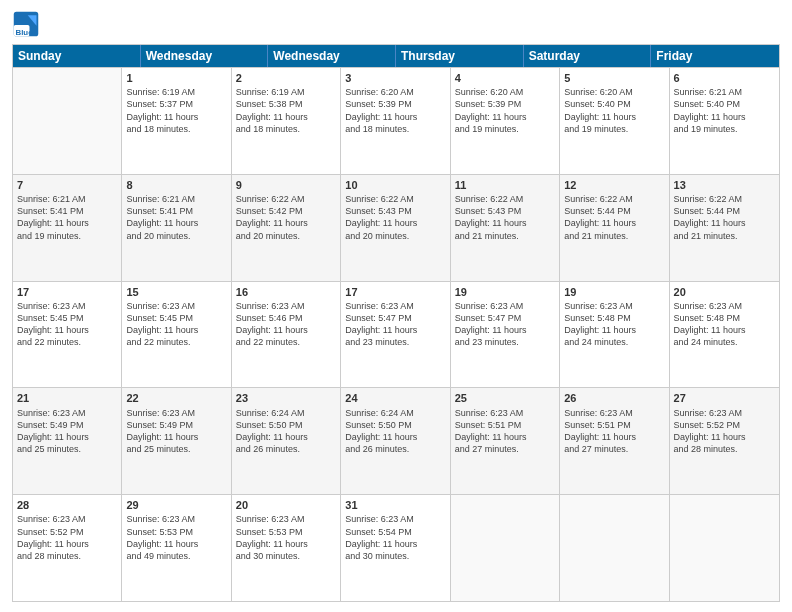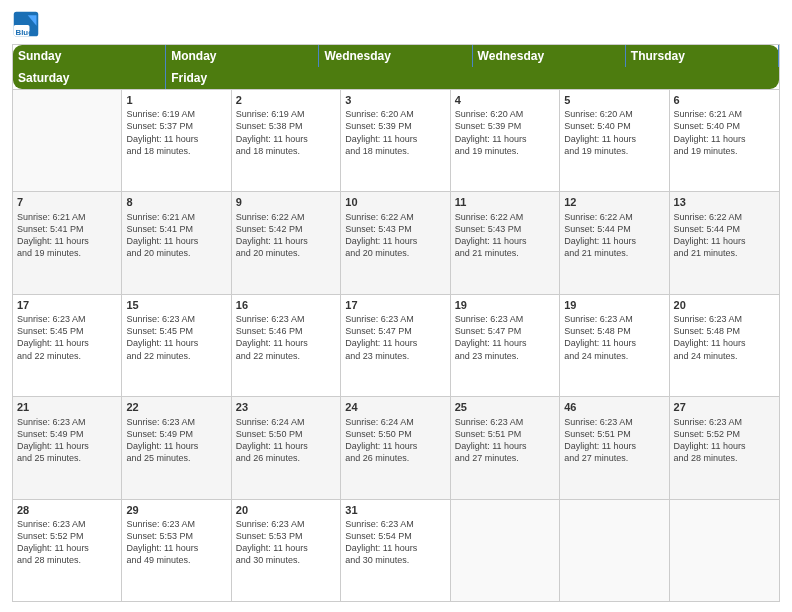--- a/index.html
+++ b/index.html
@@ -55,23 +55,22 @@
       color: #333;
     }
     .calendar {
       flex: 1;
       display: flex;
       flex-direction: column;
       border: 1px solid #ccc;
     }
     .cal-header-row {
       display: grid;
-      grid-template-columns: repeat(5, 1fr);
-      background: #4d7c0f;
-      border-radius: 9px;
+      grid-template-columns: repeat(6, 1fr);
+      background: #0369a1;
     }
     .cal-header-cell {
       color: #fff;
       font-size: 12px;
       font-weight: bold;
       padding: 4px 5px;
       text-align: left;
       border-right: 1px solid #4a85c5;
     }
     .cal-header-cell:last-child { border-right: none; }
@@ -132,21 +131,20 @@
     </div>
     <div class="title-block">
       <div class="main-title"></div>
       <div class="subtitle"></div>
     </div>
   </div>
 
   <div class="calendar">
     <div class="cal-header-row" id="cal-header">
         <div class="cal-header-cell">Sunday</div>
-        <div class="cal-header-cell">Monday</div>
         <div class="cal-header-cell">Wednesday</div>
         <div class="cal-header-cell">Wednesday</div>
         <div class="cal-header-cell">Thursday</div>
         <div class="cal-header-cell">Saturday</div>
         <div class="cal-header-cell">Friday</div>
       </div>
     <div class="cal-body" id="cal-body">
         <div class="cal-week">
           <div class="cal-cell empty"></div>
           <div class="cal-cell">
@@ -324,21 +322,21 @@
             <span class="cell-line">and 26 minutes.</span>
           </div>
           <div class="cal-cell">
             <span class="day-num">25</span>
             <span class="cell-line">Sunrise: 6:23 AM</span>
             <span class="cell-line">Sunset: 5:51 PM</span>
             <span class="cell-line">Daylight: 11 hours</span>
             <span class="cell-line">and 27 minutes.</span>
           </div>
           <div class="cal-cell">
-            <span class="day-num">46</span>
+            <span class="day-num">26</span>
             <span class="cell-line">Sunrise: 6:23 AM</span>
             <span class="cell-line">Sunset: 5:51 PM</span>
             <span class="cell-line">Daylight: 11 hours</span>
             <span class="cell-line">and 27 minutes.</span>
           </div>
           <div class="cal-cell">
             <span class="day-num">27</span>
             <span class="cell-line">Sunrise: 6:23 AM</span>
             <span class="cell-line">Sunset: 5:52 PM</span>
             <span class="cell-line">Daylight: 11 hours</span>

